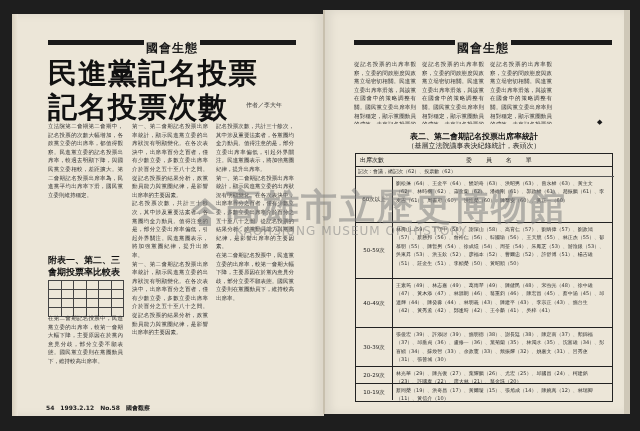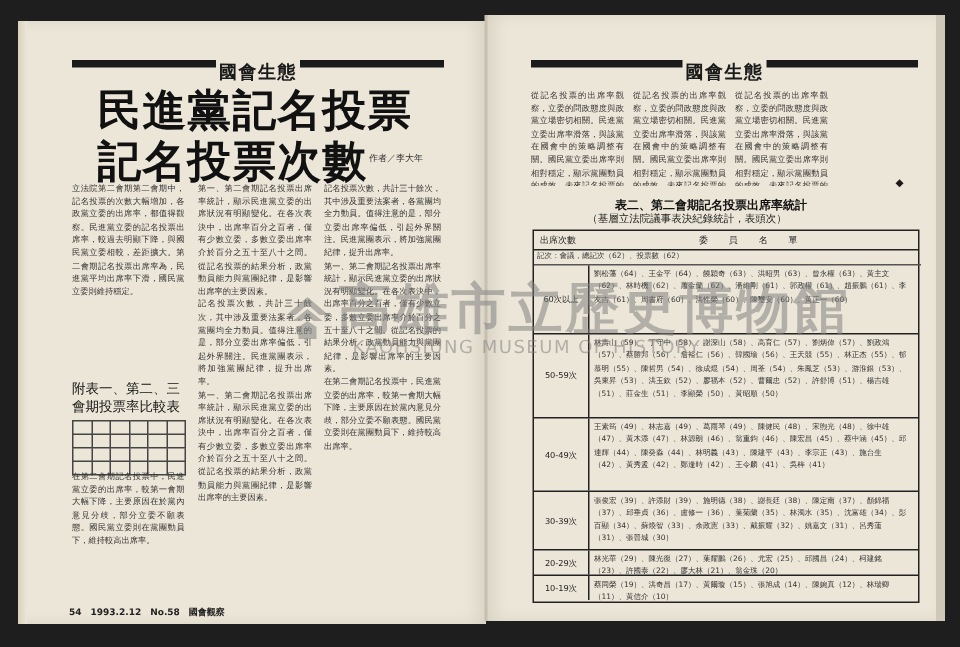--- a/index.html
+++ b/index.html
@@ -10,26 +10,26 @@
   .right-page{left:324px;top:10px;width:300px;height:404px;box-shadow:inset 6px 0 10px rgba(0,0,0,0.08);}
   .right-shadow{position:absolute;left:624px;top:10px;width:6px;height:404px;background:#cfc8b8;}
   .gutter{position:absolute;left:323px;top:10px;width:2px;height:404px;background:#c8c0ae;}
   .section-bar{position:absolute;display:flex;align-items:flex-start;}
   .section-bar .bar{height:5px;background:#1a1a1a;flex:1;}
   .section-bar .label{font-weight:bold;font-size:12px;padding:0 2px;letter-spacing:1px;}
   .headline{position:absolute;font-family:"DejaVu Sans",sans-serif;font-weight:bold;font-size:29px;line-height:34px;letter-spacing:1px;color:#111;}
   .byline{position:absolute;font-size:6px;color:#333;}
   .col{position:absolute;font-size:5.5px;line-height:8.6px;color:#333;overflow:hidden;text-align:justify;}
   .col p{margin:0;}
-  .subhead{position:absolute;font-weight:normal;font-size:9px;line-height:12px;color:#111;}
+  .subhead{position:absolute;font-weight:bold;font-size:9px;line-height:12px;color:#111;}
   .mini-table{position:absolute;border:1px solid #222;border-collapse:collapse;font-size:4px;}
   .mini-table td{border:0.5px solid #444;height:8px;width:12px;padding:0;text-align:center;color:#333;}
   .footer{position:absolute;font-size:6px;font-weight:bold;color:#222;}
   .table-title{position:absolute;left:324px;width:300px;text-align:center;font-size:8px;font-weight:bold;color:#111;}
-  .table-sub{position:absolute;left:308px;width:300px;text-align:center;font-size:7px;color:#222;}
+  .table-sub{position:absolute;left:324px;width:300px;text-align:center;font-size:7px;color:#222;}
   .big-table{position:absolute;left:355px;top:153px;width:256px;height:247px;border:1px solid #222;}
   .bt-head{position:absolute;left:0;top:0;width:256px;height:12px;border-bottom:1px solid #222;font-size:6px;}
   .bt-head .c1{position:absolute;left:4px;top:2px;}
   .bt-head .c2{position:absolute;left:110px;top:2px;letter-spacing:6px;}
   .bt-row0{position:absolute;left:0;top:12px;width:256px;height:10px;border-bottom:1px solid #555;font-size:5px;padding-left:2px;line-height:10px;color:#333;}
   .bt-row{position:absolute;left:0;width:256px;border-bottom:1px solid #222;}
   .bt-row .lbl{position:absolute;left:0;width:36px;top:0;bottom:0;border-right:1px solid #222;font-size:5.5px;display:flex;align-items:center;justify-content:center;color:#222;}
   .bt-row .names{position:absolute;left:40px;right:3px;top:2px;font-size:5px;line-height:8.4px;color:#333;overflow:hidden;}
   .watermark{position:absolute;left:195px;top:190px;color:rgba(130,130,130,0.55);}
   .wm-cn{font-size:36px;font-weight:bold;letter-spacing:2px;line-height:34px;}
@@ -45,21 +45,21 @@
 <div class="page right-page"></div>
 <div class="right-shadow"></div>
 <div class="gutter"></div>
 
 <div class="section-bar" style="left:48px;top:40px;width:248px;">
   <div class="bar"></div>
   <span class="label">國會生態</span>
   <div class="bar"></div>
 </div>
 
-<div class="headline" style="left:65px;top:56px;">
+<div class="headline" style="left:48px;top:56px;">
   <div>民進黨記名投票</div>
   <div>記名投票次數</div>
 </div>
 <div class="byline" style="left:246px;top:101px;">作者／李大年</div>
 
 <div class="col" style="left:48px;top:122px;width:75px;height:130px;">
   <p>立法院第二會期第二會期中，記名投票的次數大幅增加，各政黨立委的出席率，都值得觀察。民進黨立委的記名投票出席率，較過去明顯下降，與國民黨立委相較，差距擴大。第二會期記名投票出席率為，民進黨平均出席率下滑，國民黨立委則維持穩定。</p>
 </div>
 <div class="subhead" style="left:48px;top:254px;width:80px;">附表一、第二、三會期投票率比較表</div>
 <table class="mini-table" style="left:48px;top:280px;width:76px;">

